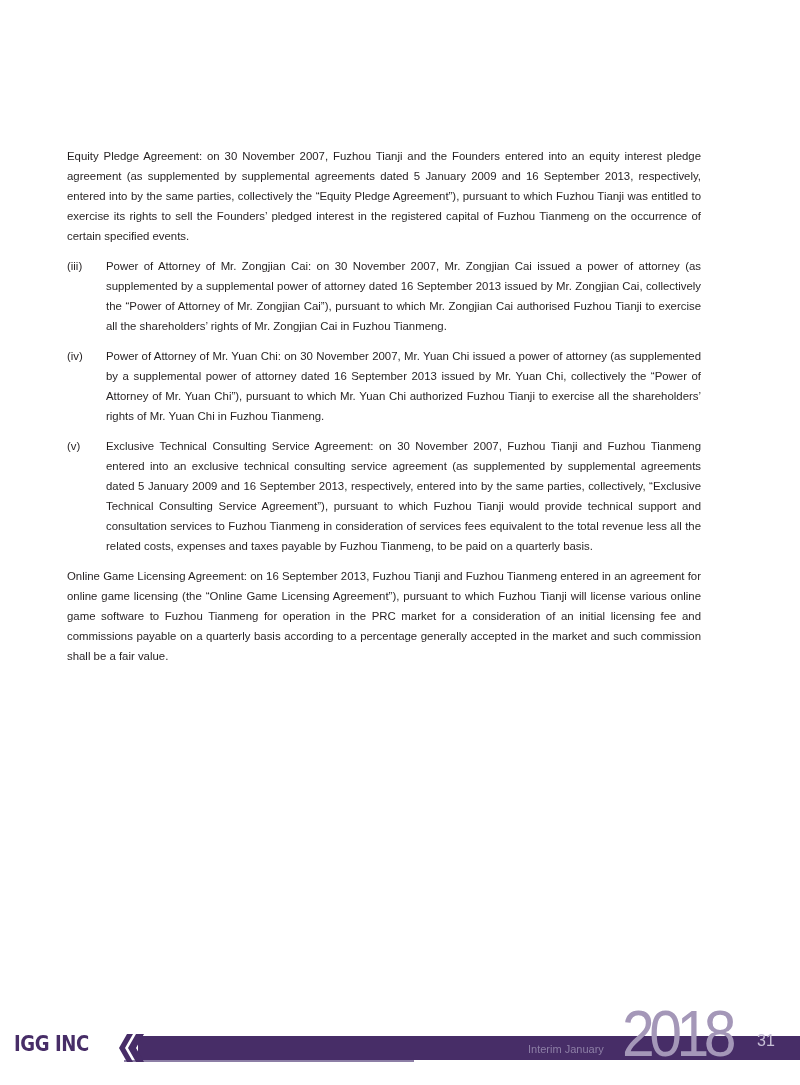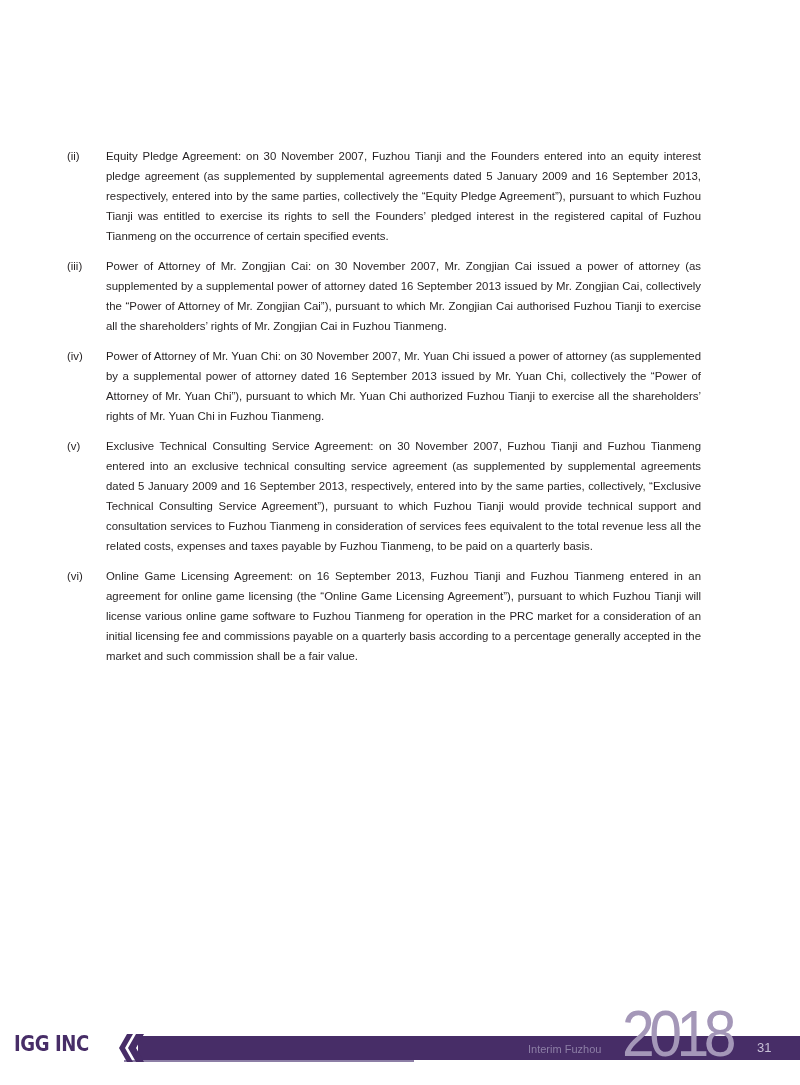--- a/index.html
+++ b/index.html
@@ -50,54 +50,52 @@
     font-size: 11px; color: #8d7fa6;
   }
   .year {
     position: absolute; left: 622px; top: 2px;
     font-family: "Liberation Sans", sans-serif;
     font-size: 64px; font-weight: normal; letter-spacing: -6px;
     color: #a497b8; line-height: 64px;
     transform: scaleX(0.92); transform-origin: left top;
   }
   .page-num {
-    position: absolute; left: 757px; top: 40px;
-    font-size: 13px; color: #c7bfd6;
+    position: absolute; left: 757px; top: 32px;
+    font-size: 16px; color: #c7bfd6;
   }
 </style>
 </head>
 <body>
 
 <div class="content" id="content">
     <div class="item">
-      <div class="item-num">(ii)</div>
       <div class="item-body"><span>Equity Pledge Agreement: on 30 November 2007, Fuzhou Tianji and the Founders entered into an equity interest pledge agreement (as supplemented by supplemental agreements dated 5 January 2009 and 16 September 2013, respectively, entered into by the same parties, collectively the “</span><b>Equity Pledge Agreement</b><span>”), pursuant to which Fuzhou Tianji was entitled to exercise its rights to sell the Founders’ pledged interest in the registered capital of Fuzhou Tianmeng on the occurrence of certain specified events.</span></div>
     </div>
     <div class="item">
       <div class="item-num">(iii)</div>
       <div class="item-body"><span>Power of Attorney of Mr. Zongjian Cai: on 30 November 2007, Mr. Zongjian Cai issued a power of attorney (as supplemented by a supplemental power of attorney dated 16 September 2013 issued by Mr. Zongjian Cai, collectively the “</span><b>Power of Attorney of Mr. Zongjian Cai</b><span>”), pursuant to which Mr. Zongjian Cai authorised Fuzhou Tianji to exercise all the shareholders’ rights of Mr. Zongjian Cai in Fuzhou Tianmeng.</span></div>
     </div>
     <div class="item">
       <div class="item-num">(iv)</div>
       <div class="item-body"><span>Power of Attorney of Mr. Yuan Chi: on 30 November 2007, Mr. Yuan Chi issued a power of attorney (as supplemented by a supplemental power of attorney dated 16 September 2013 issued by Mr. Yuan Chi, collectively the “</span><b>Power of Attorney of Mr. Yuan Chi</b><span>”), pursuant to which Mr. Yuan Chi authorized Fuzhou Tianji to exercise all the shareholders’ rights of Mr. Yuan Chi in Fuzhou Tianmeng.</span></div>
     </div>
     <div class="item">
       <div class="item-num">(v)</div>
       <div class="item-body"><span>Exclusive Technical Consulting Service Agreement: on 30 November 2007, Fuzhou Tianji and Fuzhou Tianmeng entered into an exclusive technical consulting service agreement (as supplemented by supplemental agreements dated 5 January 2009 and 16 September 2013, respectively, entered into by the same parties, collectively, “</span><b>Exclusive Technical Consulting Service Agreement</b><span>”), pursuant to which Fuzhou Tianji would provide technical support and consultation services to Fuzhou Tianmeng in consideration of services fees equivalent to the total revenue less all the related costs, expenses and taxes payable by Fuzhou Tianmeng, to be paid on a quarterly basis.</span></div>
     </div>
     <div class="item">
-      <div class="item-num">(vi)</div>
       <div class="item-body"><span>Online Game Licensing Agreement: on 16 September 2013, Fuzhou Tianji and Fuzhou Tianmeng entered in an agreement for online game licensing (the “</span><b>Online Game Licensing Agreement</b><span>”), pursuant to which Fuzhou Tianji will license various online game software to Fuzhou Tianmeng for operation in the PRC market for a consideration of an initial licensing fee and commissions payable on a quarterly basis according to a percentage generally accepted in the market and such commission shall be a fair value.</span></div>
     </div>
   </div>
 
 <div class="footer">
   <div class="footer-bar"></div>
   <div class="footer-bar-line"></div>
   <svg class="chevrons" viewBox="0 0 28 28">
     <polygon points="10,0 16,0 8,14 16,28 10,28 2,14" fill="#472d67"></polygon>
     <polygon points="19,0 27,0 19,14 27,28 19,28 11,14" fill="#472d67"></polygon>
   </svg>
   <div class="brand">IGG INC</div>
-  <div class="report-label">Interim Fuzhou</div>
+  <div class="report-label">Interim January</div>
   <div class="year">2018</div>
   <div class="page-num">31</div>
 </div>
 
 </body></html>

